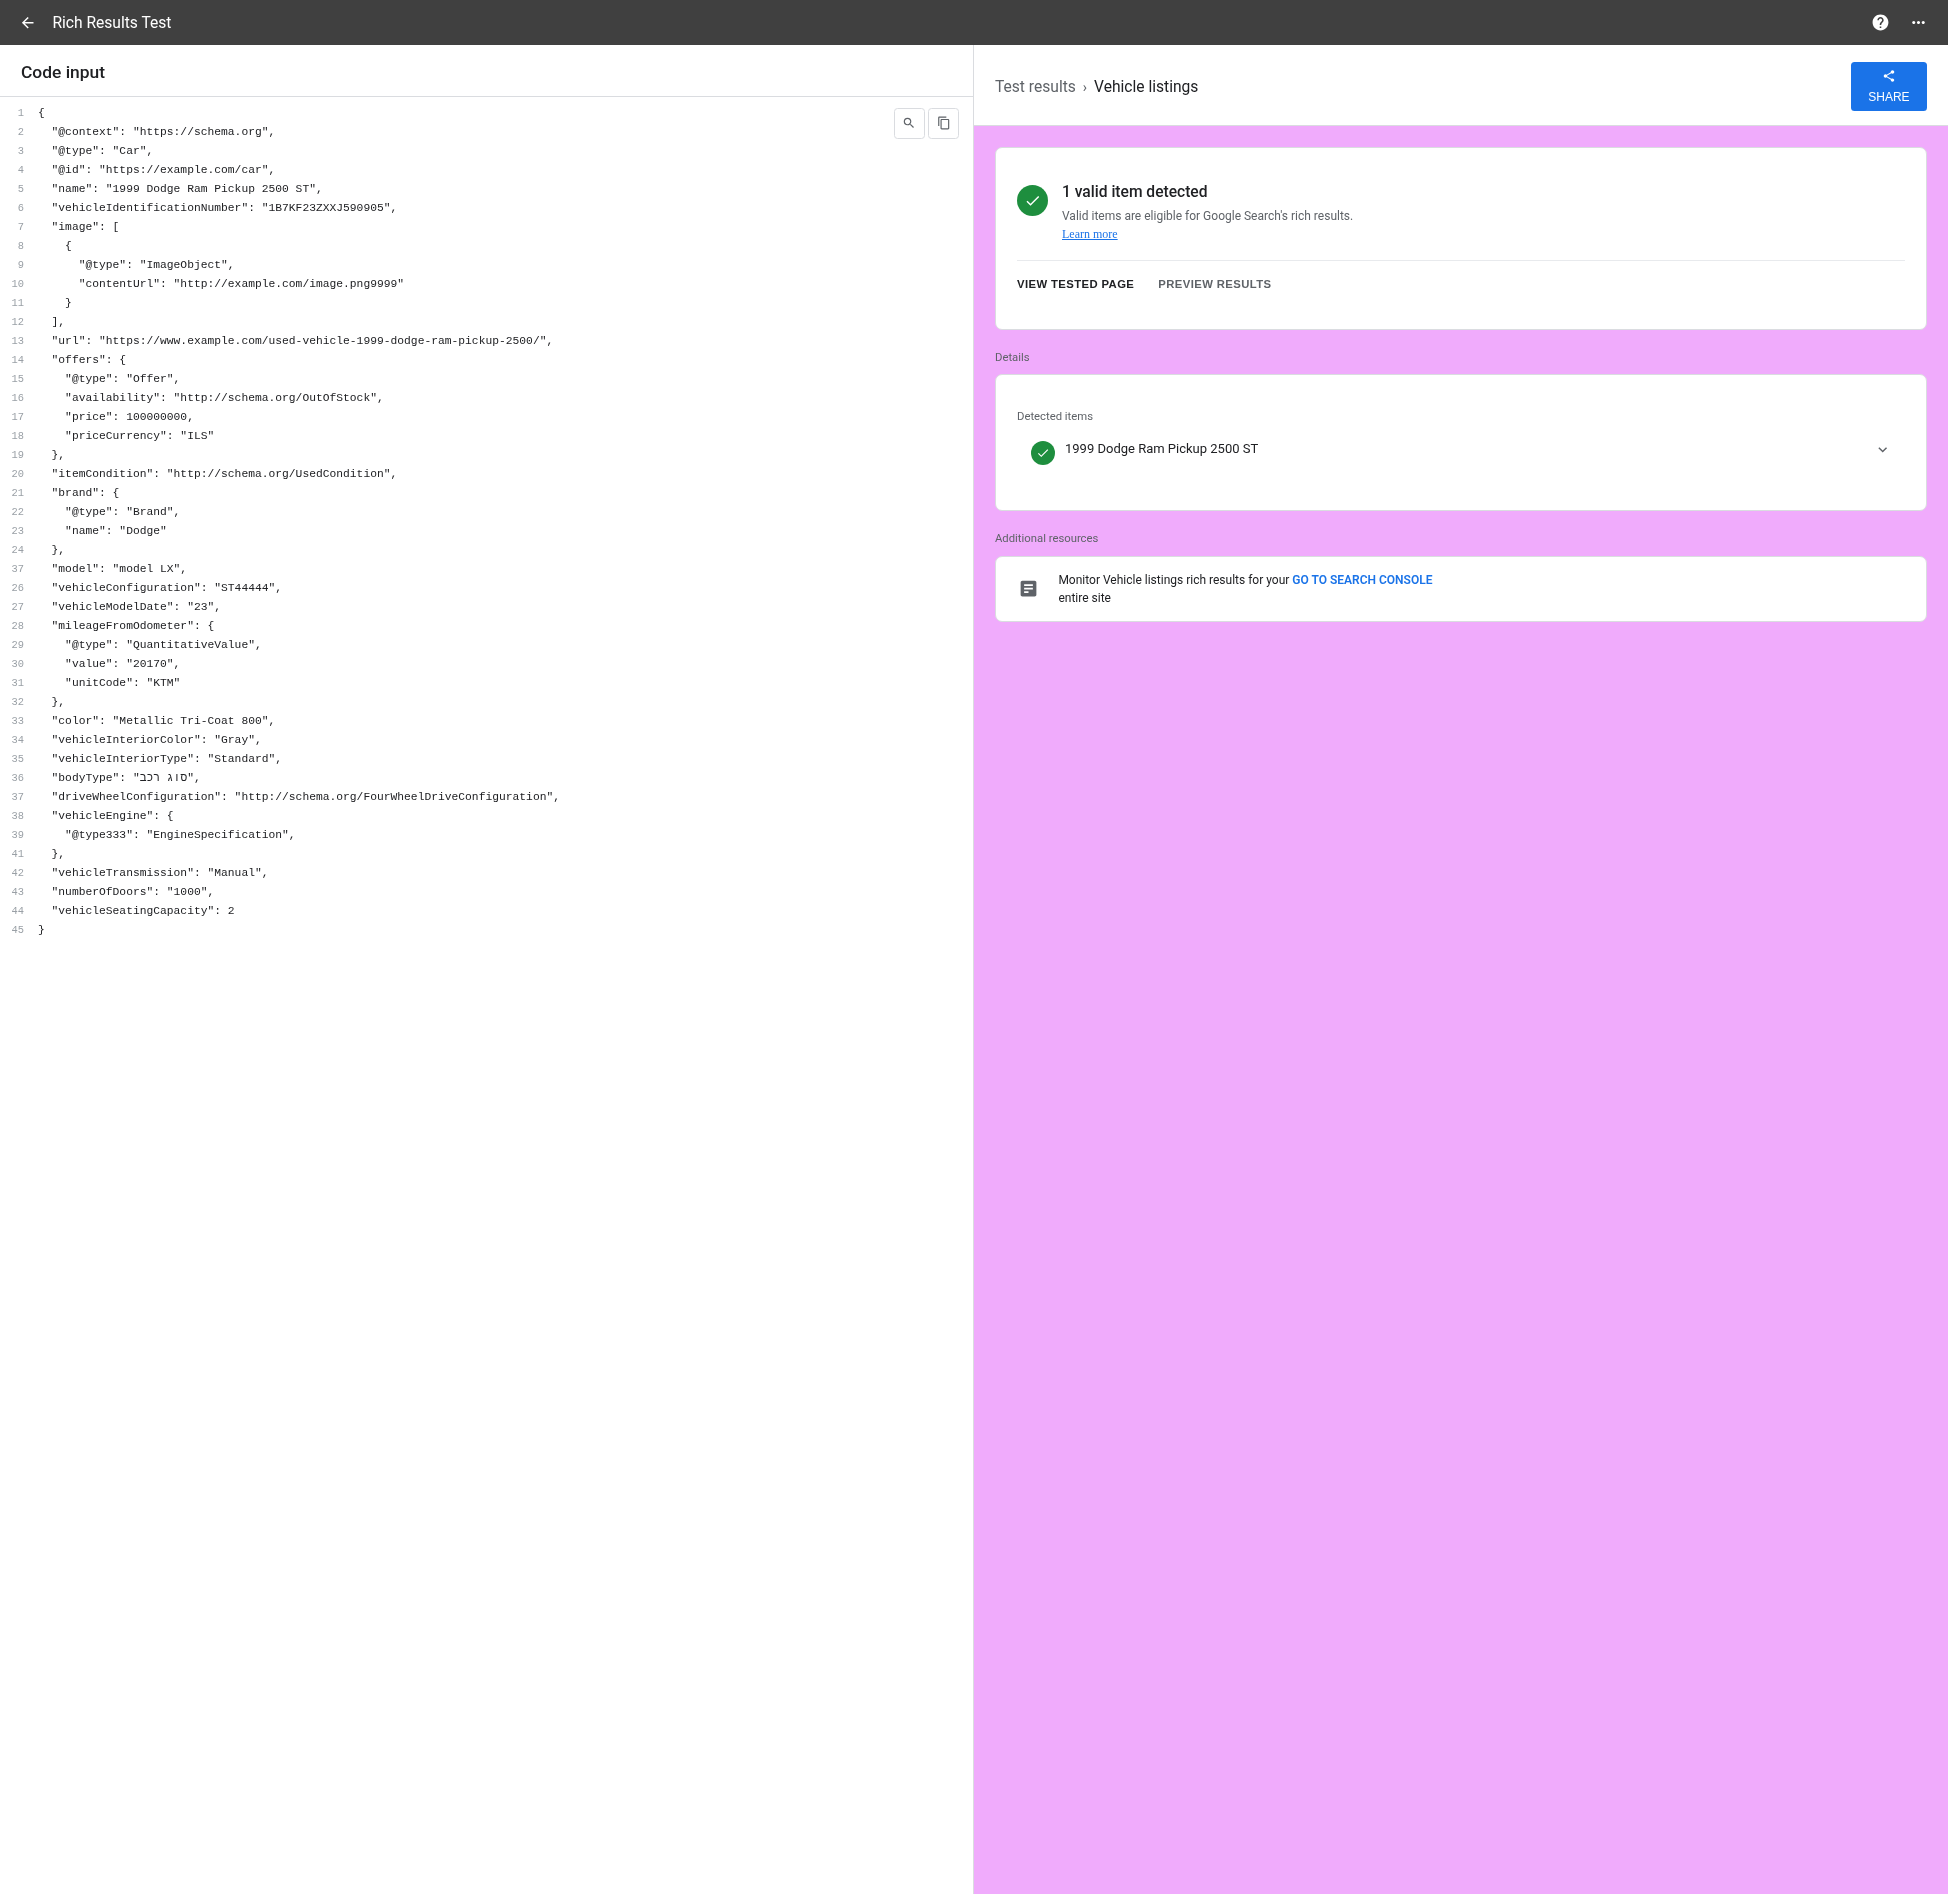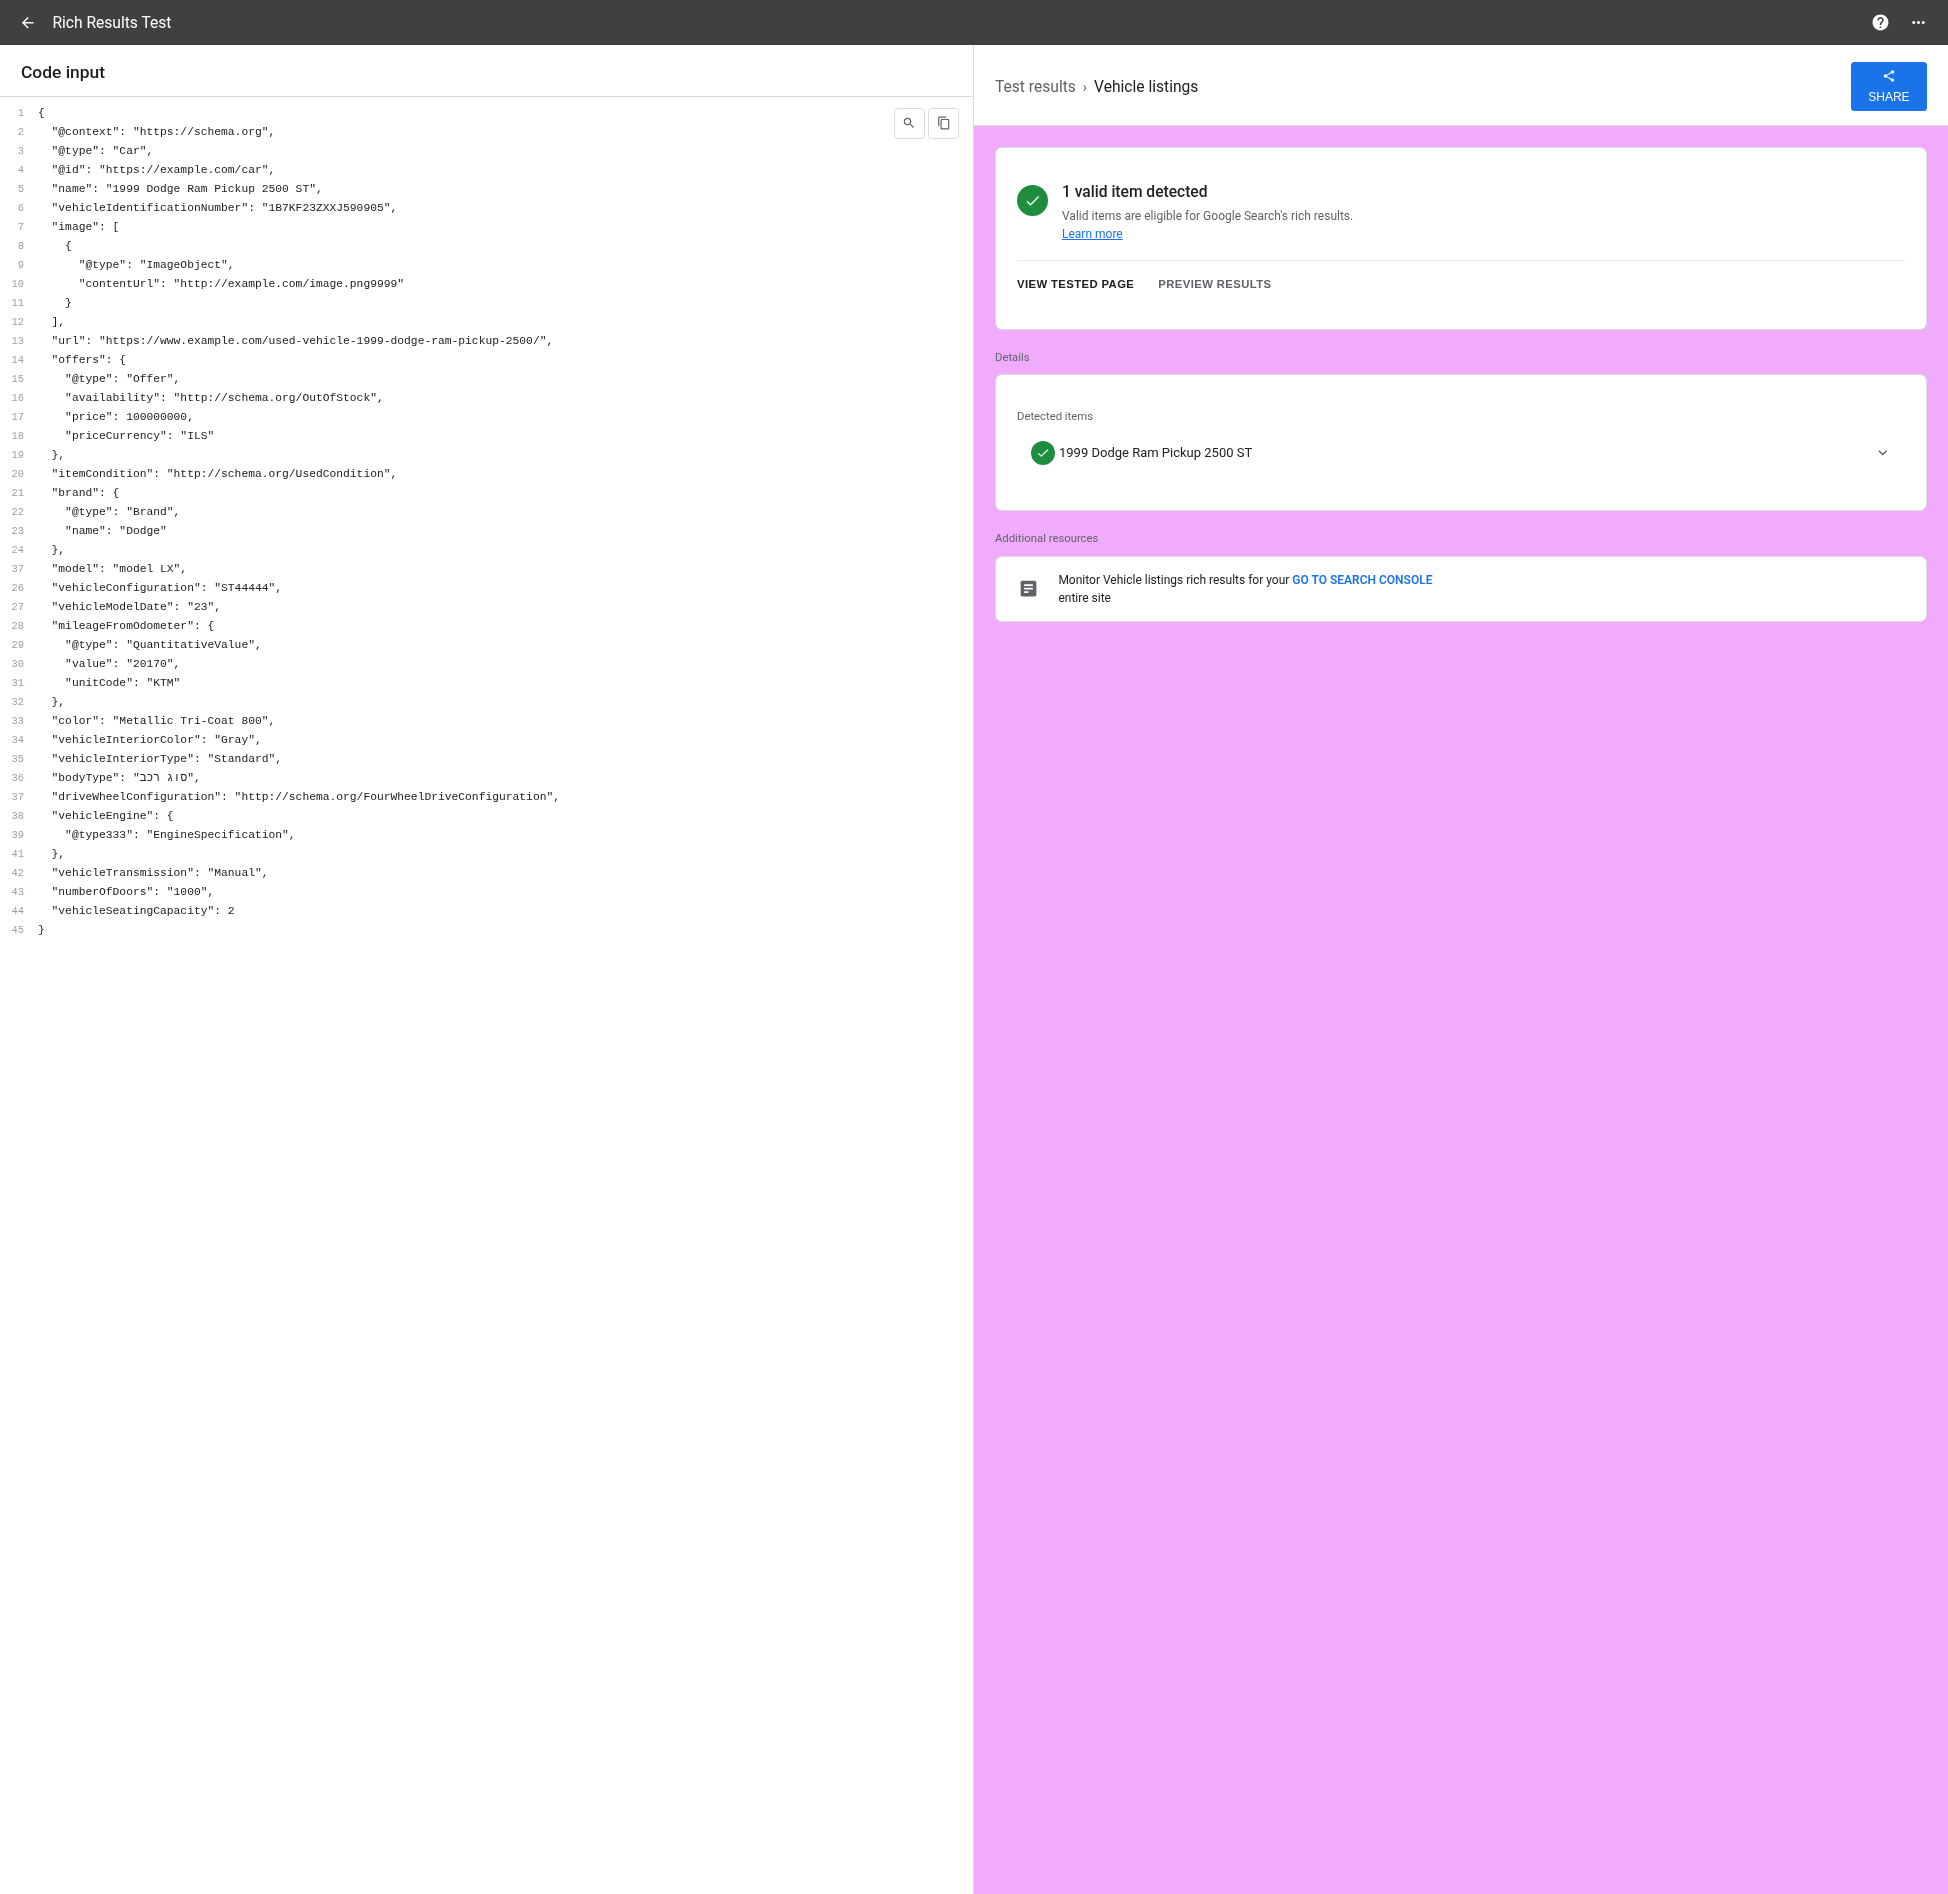--- a/index.html
+++ b/index.html
@@ -213,20 +213,21 @@
     }
     .valid-item-text p {
       font-size: 12px;
       color: #5f6368;
       line-height: 1.5;
     }
     .valid-item-text a {
       color: #1a73e8;
       text-decoration: underline;
       cursor: pointer;
+      font-family: Liberation Serif, serif;
     }
 
     .view-actions {
       display: flex;
       gap: 24px;
       margin-top: 17.4px;
       padding-top: 14px;
       border-top: 0.9px solid #e8eaed;
     }
     .view-action-btn {
@@ -246,22 +247,22 @@
     
     .section-label {
       font-size: 11.3px;
       color: #5f6368;
       margin-bottom: 10.4px;
     }
 
     
     .detected-item-row {
       display: flex;
-      align-items: center;
-      gap: 4px;
+      align-items: flex-start;
+      gap: 10px;
       padding: 10.4px 14px;
     }
     .detected-check {
       width: 24px;
       height: 24px;
       border-radius: 50%;
       background: #1e8e3e;
       display: flex;
       align-items: center;
       justify-content: center;

